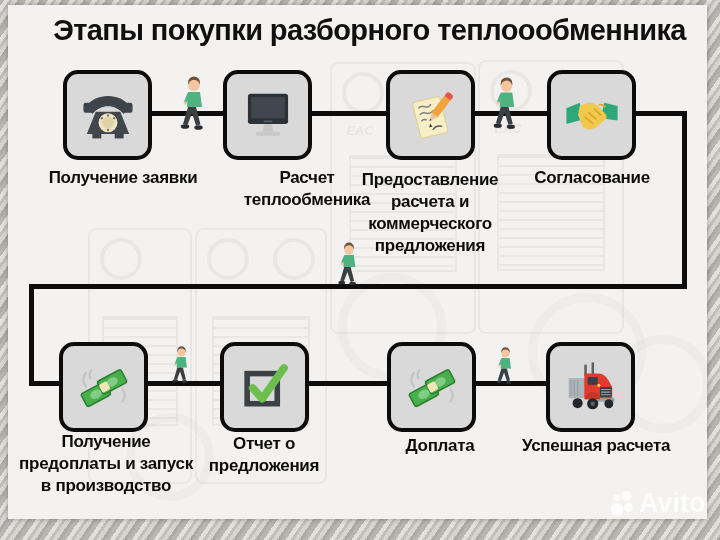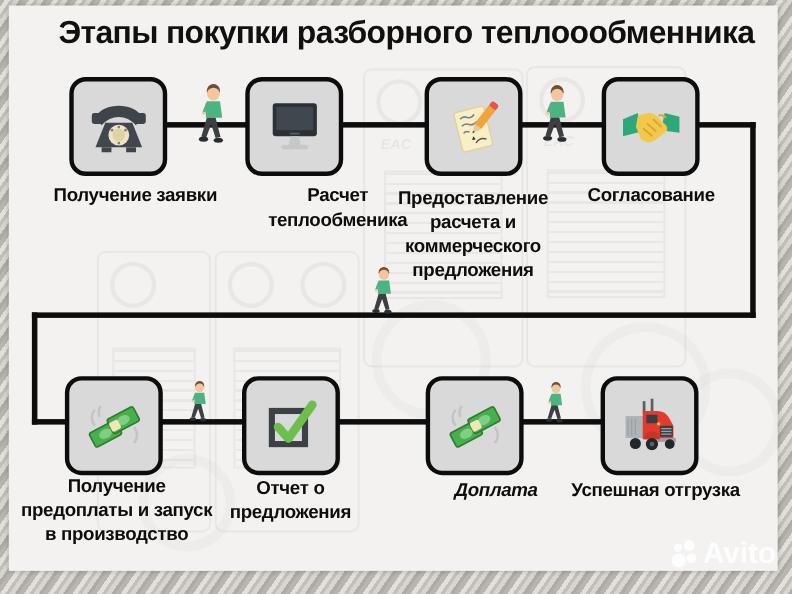--- a/index.html
+++ b/index.html
@@ -253,25 +253,25 @@
     <div>предоплаты и запуск</div>
     <div>в производство</div>
   </div>
   <div class="label" style="left:504px;top:162px;width:160px;">
     <div>Согласование</div>
   </div>
   <div class="label" style="left:186px;top:428px;width:140px;">
     <div>Отчет о</div>
     <div>предложения</div>
   </div>
-  <div class="label" style="left:363px;top:430px;width:160px;font-style:italic;">
+  <div class="label" style="left:352px;top:430px;width:160px;">
     <div>Доплата</div>
   </div>
   <div class="label" style="left:483px;top:430px;width:210px;">
-    <div>Успешная отгрузка</div>
+    <div>Успешная расчета</div>
   </div>
 
   <div class="watermark">
     <svg width="27" height="27" viewBox="0 0 27 27" fill="rgba(255,255,255,0.85)">
       <circle cx="7.5" cy="8" r="3.6"></circle>
       <circle cx="17.5" cy="6" r="5"></circle>
       <circle cx="8" cy="19.5" r="6.4"></circle>
       <circle cx="19.5" cy="17.5" r="4.4"></circle>
     </svg>
     <span>Avito</span>

